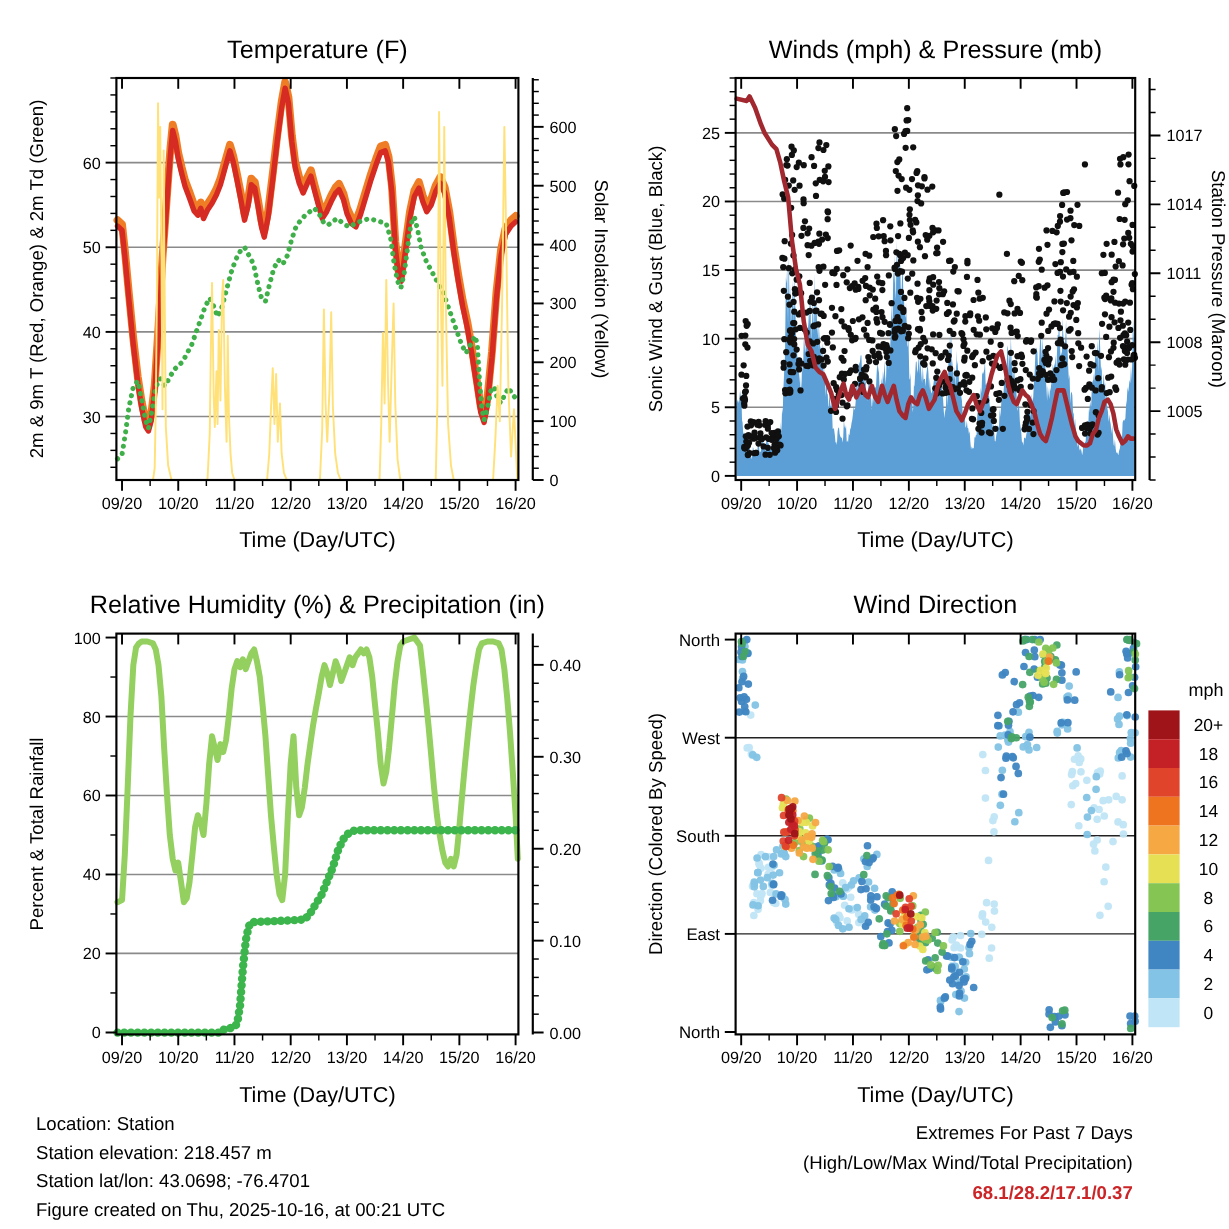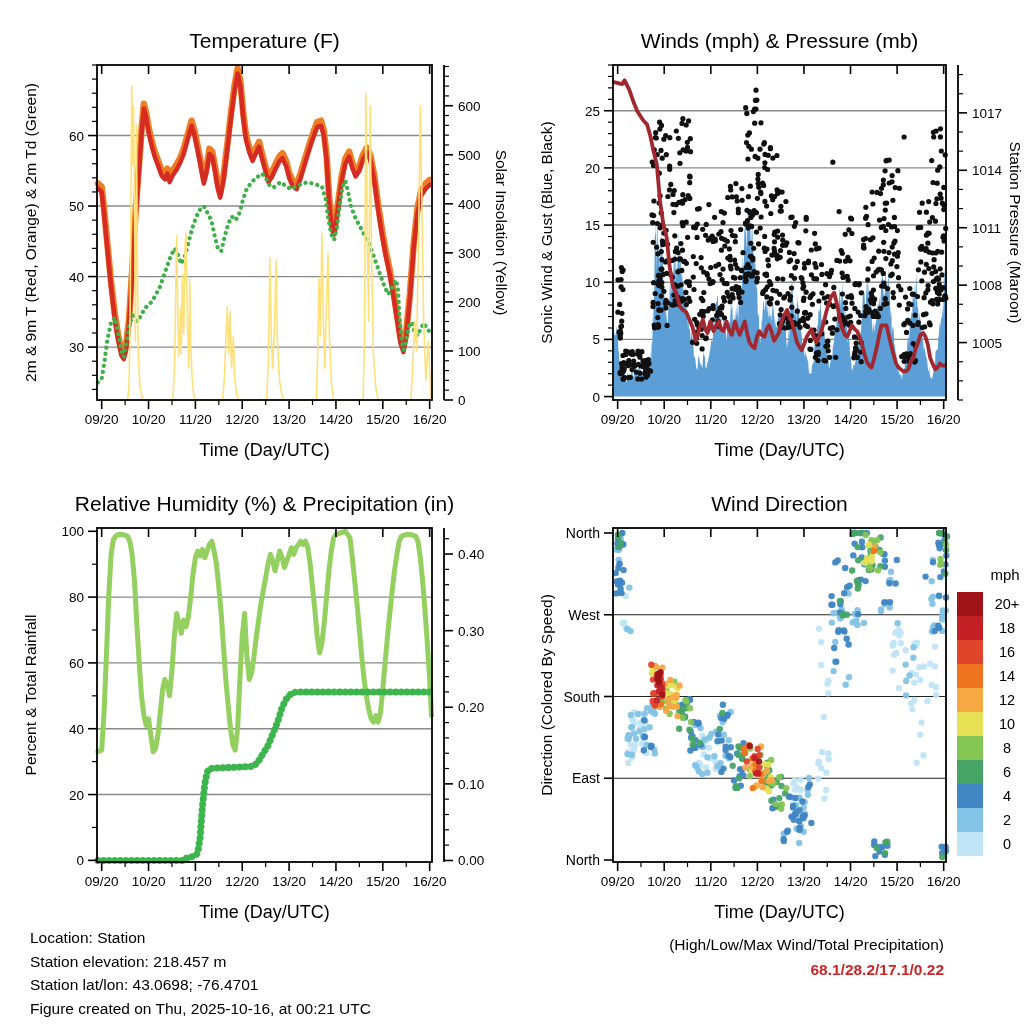--- a/index.html
+++ b/index.html
@@ -1980,16 +1980,17 @@
 
   <div class="footer footer-left">
     <div>Location: Station</div>
     <div>Station elevation: 218.457 m</div>
     <div>Station lat/lon: 43.0698; -76.4701</div>
     <div>Figure created on Thu, 2025-10-16, at 00:21 UTC</div>
     <div>Most recent data timestamp: 2025/10/16 20:15:00</div>
   </div>
 
   <div class="footer footer-right">
+    <div>Extremes For Past 7 Days</div>
     <div>(High/Low/Max Wind/Total Precipitation)</div>
-    <div class="extremes-values" style="color: rgb(204, 37, 39);">68.1/28.2/17.1/0.22</div>
+    <div class="extremes-values" style="color: rgb(204, 37, 39);">68.1/28.2/17.1/0.37</div>
   </div>
 </div>
 
 </body></html>

